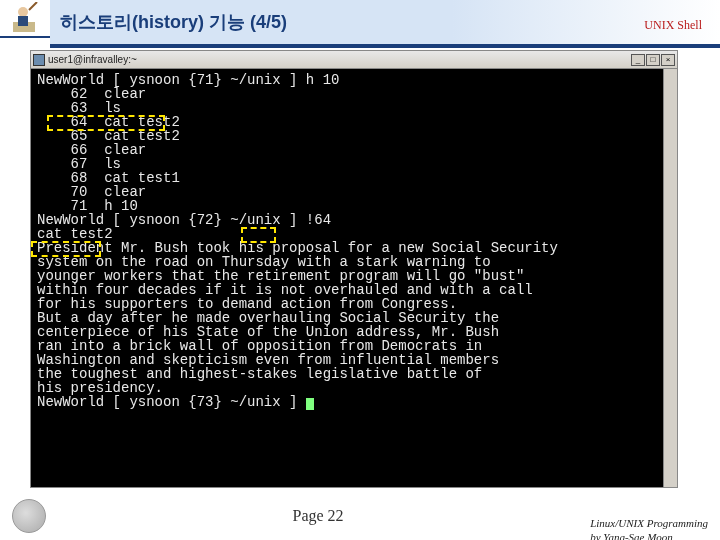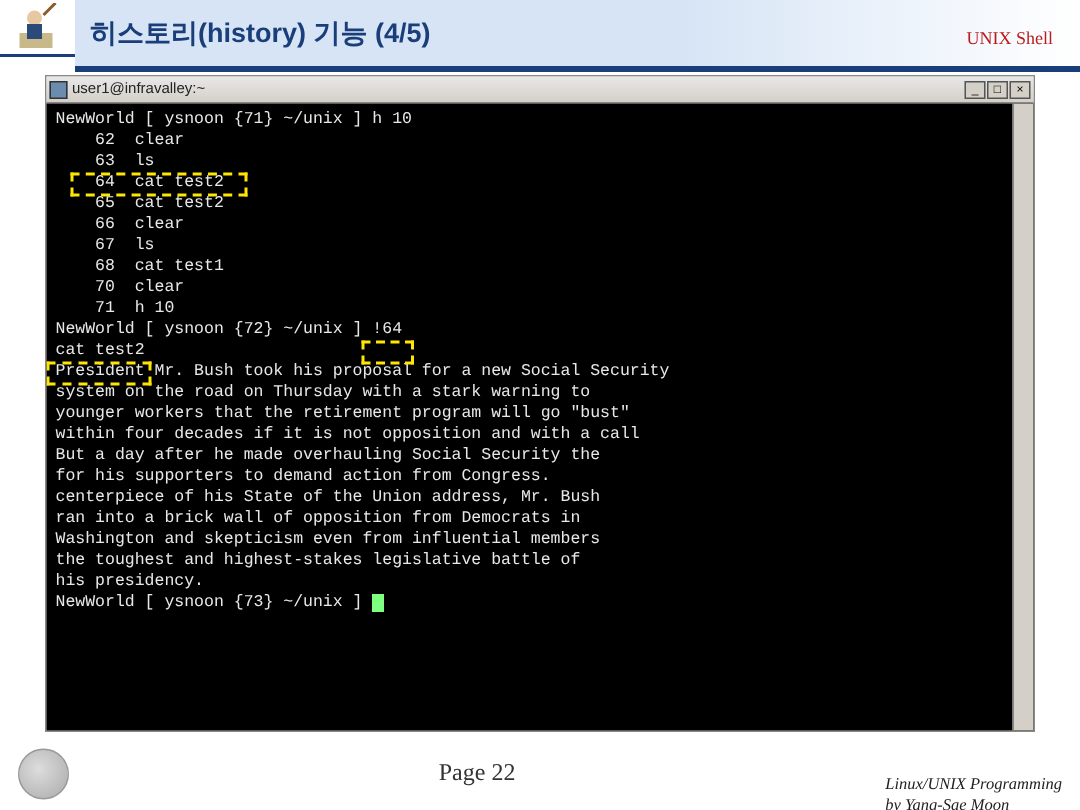--- a/index.html
+++ b/index.html
@@ -4,27 +4,27 @@
 <style>
   * { margin: 0; padding: 0; box-sizing: border-box; }
   body { width: 720px; height: 540px; background: #fff; font-family: Arial, sans-serif; overflow: hidden; position: relative; }
   .slide { width: 100%; height: 100%; position: relative; }
   .header { display: flex; align-items: flex-start; position: relative; height: 38px; }
   .icon-box { width: 50px; height: 38px; background: #fff; display: flex; align-items: center; justify-content: center; border-bottom: 2px solid #1a3e7a; }
   .icon-person { width: 32px; height: 32px; position: relative; }
   .title-bar { flex: 1; height: 48px; background: linear-gradient(to right, #d6e4f5 0%, #d6e4f5 60%, #fff 100%); border-bottom: 4px solid #1a3e7a; display: flex; align-items: center; padding-left: 10px; position: relative; }
   .title-text { font-size: 18px; font-weight: bold; color: #1a3e7a; font-family: "Malgun Gothic", Arial, sans-serif; }
   .corner-label { position: absolute; right: 18px; top: 18px; font-size: 12px; color: #b91c1c; font-family: "Times New Roman", serif; }
-  .terminal-wrap { margin: 12px 30px 0 30px; border: 1px solid #888; background: #ece9d8; }
+  .terminal-wrap { margin: 12px 42px 0 30px; border: 1px solid #888; background: #ece9d8; }
   .term-titlebar { height: 18px; background: linear-gradient(#e8e8e8, #d4d0c8); display: flex; align-items: center; font-size: 10px; padding: 0 2px; border-bottom: 1px solid #888; }
   .term-titlebar .sys-icon { width: 12px; height: 12px; background: #6b8cae; margin-right: 3px; border: 1px solid #333; }
   .term-titlebar .t-title { flex: 1; font-family: Tahoma, sans-serif; color: #222; }
   .win-btns { display: flex; gap: 1px; }
   .win-btn { width: 14px; height: 12px; background: #d4d0c8; border: 1px solid #555; font-size: 8px; line-height: 10px; text-align: center; font-family: Arial; }
-  .term-body { background: #000; color: #e8e8e8; font-family: "Courier New", monospace; font-size: 11px; line-height: 14px; padding: 4px 6px; position: relative; height: 418px; overflow: hidden; }
+  .term-body { background: #000; color: #e8e8e8; font-family: "Courier New", monospace; font-size: 14px; line-height: 14px; padding: 4px 6px; position: relative; height: 418px; overflow: hidden; }
   .term-body .line { white-space: pre; position: relative; }
   .sb { position: absolute; right: 0; top: 0; width: 14px; height: 100%; background: #d4d0c8; border-left: 1px solid #888; }
   .hl-box { position: absolute; border: 2px dashed #ffe600; pointer-events: none; }
   .cursor { display: inline-block; width: 8px; height: 12px; background: #7fff7f; vertical-align: text-bottom; }
   .footer { position: absolute; bottom: 4px; left: 0; right: 0; display: flex; align-items: center; height: 40px; padding: 0 12px; }
   .footer-logo { width: 34px; height: 34px; background: radial-gradient(circle at 40% 40%, #ddd, #aaa); border-radius: 50%; border: 1px solid #999; }
   .footer-page { flex: 1; text-align: center; font-size: 16px; font-family: "Times New Roman", serif; color: #333; }
   .footer-right { font-size: 11px; font-style: italic; font-family: "Times New Roman", serif; color: #222; line-height: 14px; text-align: left; margin-top: 28px; }
 </style>
 </head>
@@ -68,23 +68,23 @@
         <div class="line">    66  clear</div>
         <div class="line">    67  ls</div>
         <div class="line">    68  cat test1</div>
         <div class="line">    70  clear</div>
         <div class="line">    71  h 10</div>
         <div class="line">NewWorld [ ysnoon {72} ~/unix ] !64</div>
         <div class="line">cat test2</div>
         <div class="line">President Mr. Bush took his proposal for a new Social Security</div>
         <div class="line">system on the road on Thursday with a stark warning to</div>
         <div class="line">younger workers that the retirement program will go "bust"</div>
-        <div class="line">within four decades if it is not opposition and with a call</div>
+        <div class="line">within four decades if it is not overhauled and with a call</div>
+        <div class="line">for his supporters to demand action from Congress.</div>
         <div class="line">But a day after he made overhauling Social Security the</div>
-        <div class="line">for his supporters to demand action from Congress.</div>
         <div class="line">centerpiece of his State of the Union address, Mr. Bush</div>
         <div class="line">ran into a brick wall of opposition from Democrats in</div>
         <div class="line">Washington and skepticism even from influential members</div>
         <div class="line">the toughest and highest-stakes legislative battle of</div>
         <div class="line">his presidency.</div>
         <div class="line">NewWorld [ ysnoon {73} ~/unix ] <span class="cursor"></span></div>
         <div class="hl-box" style="top: 46px; left: 16px; width: 118px; height: 16px;"></div>
         <div class="hl-box" style="top: 158px; left: 210px; width: 35px; height: 16px;"></div>
         <div class="hl-box" style="top: 172px; left: 0px; width: 70px; height: 16px;"></div>
       </div>

